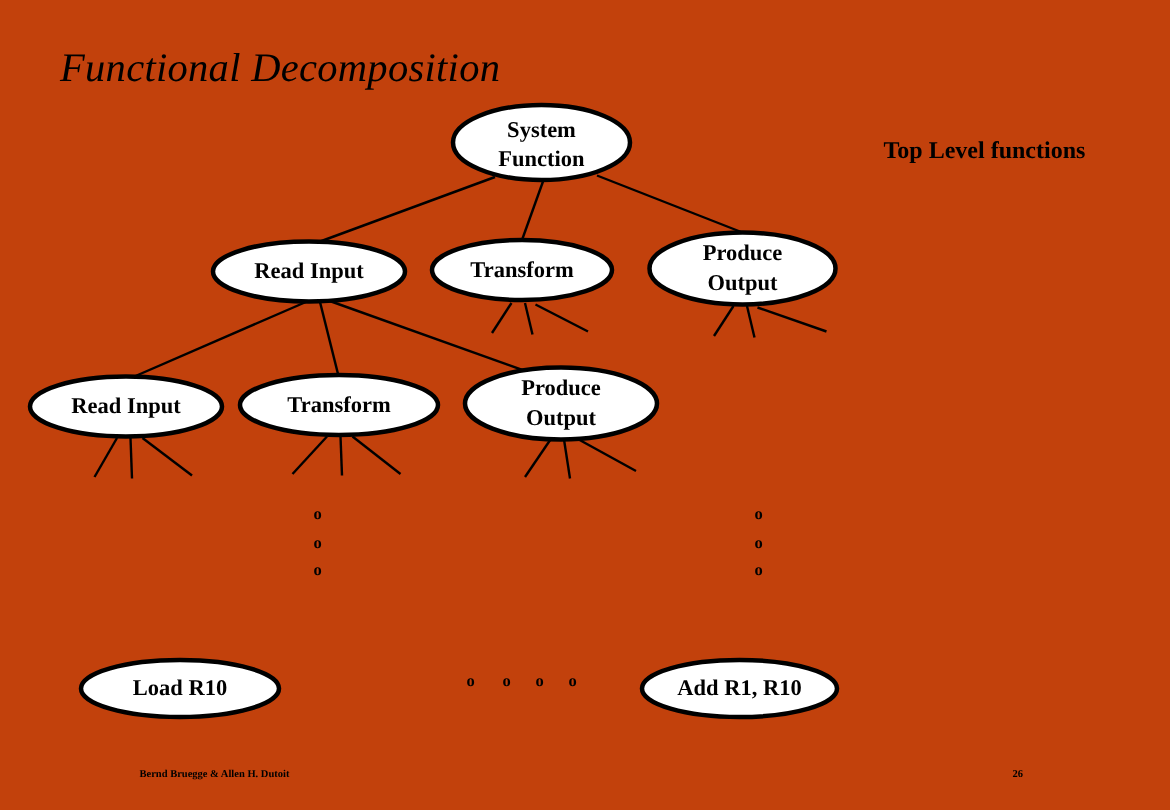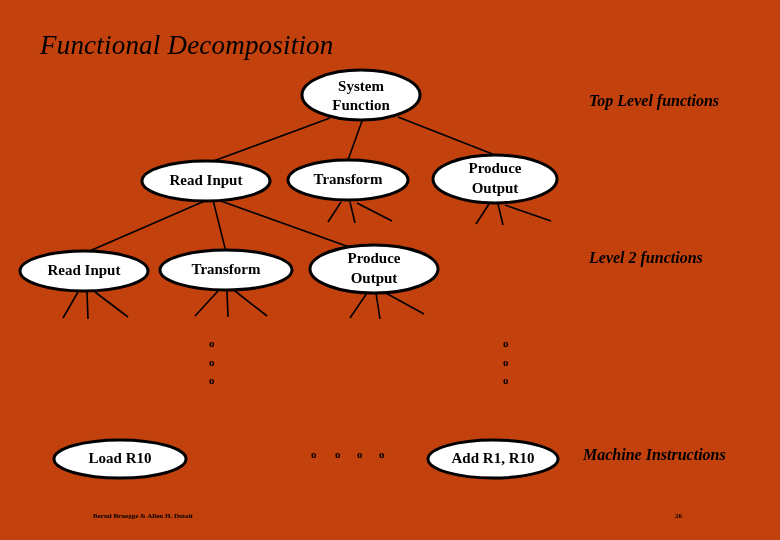--- a/index.html
+++ b/index.html
@@ -57,21 +57,20 @@
     stroke: #000000;
     stroke-width: 1.6;
     fill: none;
   }
   .annotation {
     position: absolute;
     font-family: "Liberation Serif", "DejaVu Serif", serif;
     font-weight: bold;
     font-size: 16px;
     white-space: nowrap;
-    font-style: italic;
   }
   .dot {
     position: absolute;
     font-family: "Liberation Serif", "DejaVu Serif", serif;
     font-weight: bold;
     font-size: 11px;
     line-height: 11px;
   }
   .footer {
     position: absolute;
@@ -179,19 +178,17 @@
   <div class="dot" style="left:503px; top:338px;">o</div>
   <div class="dot" style="left:503px; top:357px;">o</div>
   <div class="dot" style="left:503px; top:375px;">o</div>
 
   <div class="dot" style="left:311px; top:449px;">o</div>
   <div class="dot" style="left:335px; top:449px;">o</div>
   <div class="dot" style="left:357px; top:449px;">o</div>
   <div class="dot" style="left:379px; top:449px;">o</div>
 
   <div class="annotation" style="left:589px; top:92px;">Top Level functions</div>
-  <div class="annotation" style="left:589px; top:249px;">Level 2 functions</div>
-  <div class="annotation" style="left:583px; top:446px;">Machine Instructions</div>
 
   <div class="footer" id="footer-authors">Bernd Bruegge &amp; Allen H. Dutoit</div>
   <div class="footer" id="footer-page">26</div>
 
 </div>
 
 </body></html>

